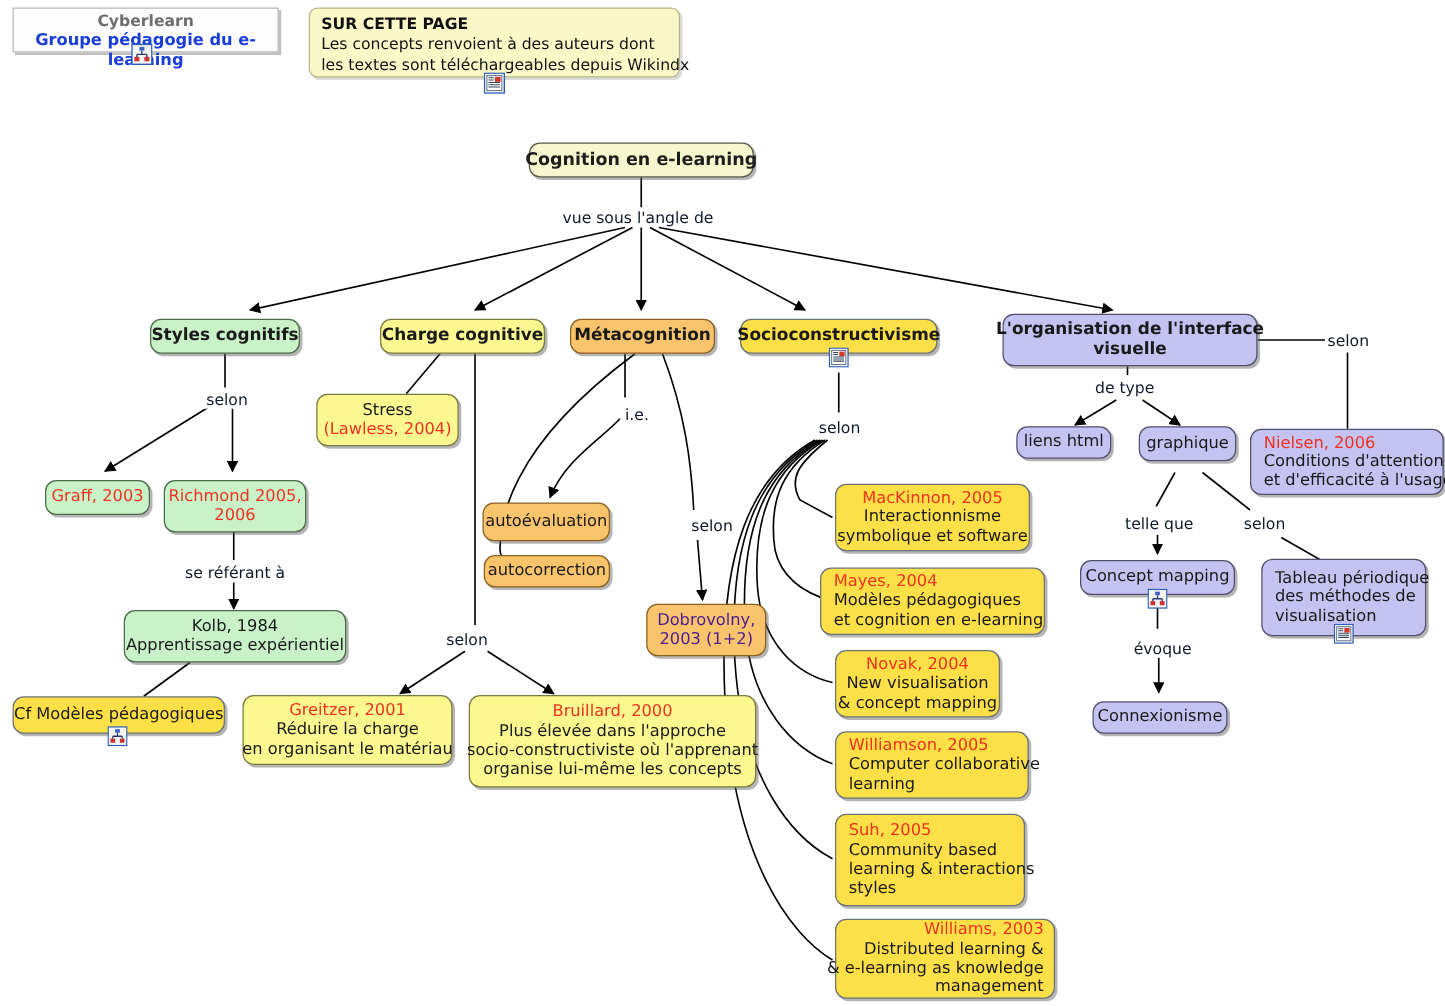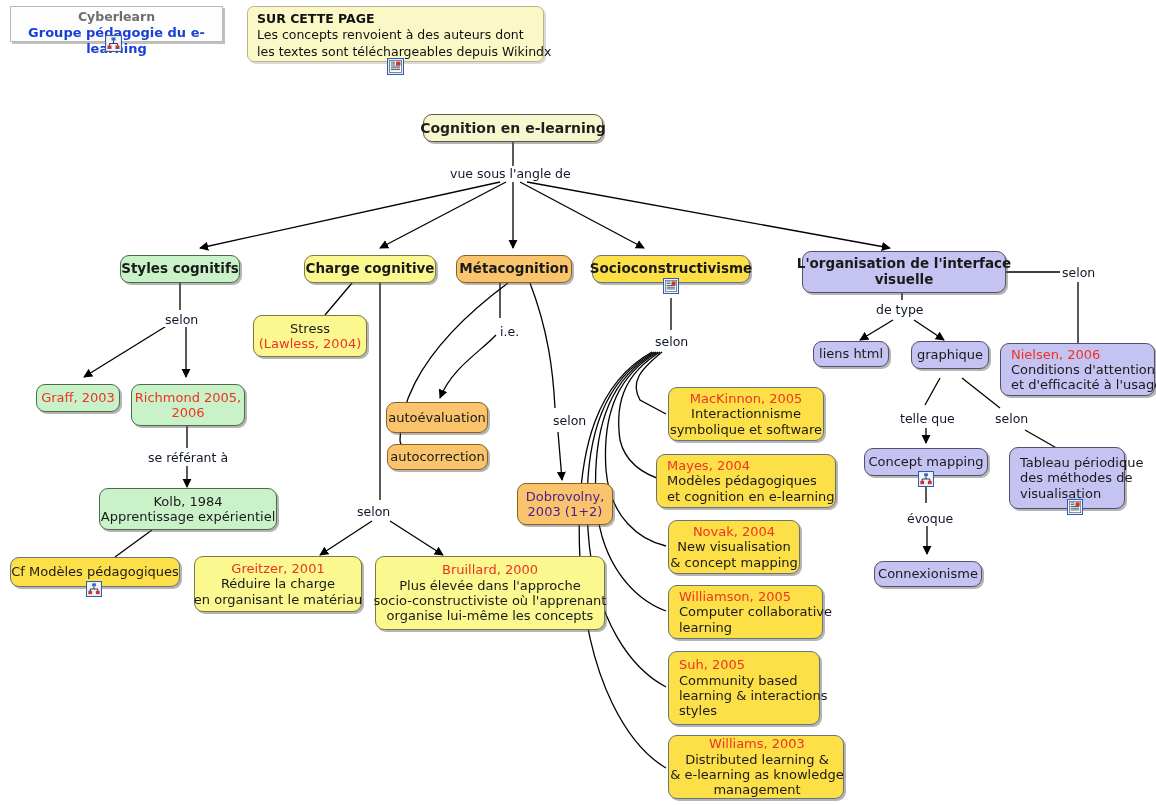--- a/index.html
+++ b/index.html
@@ -323,21 +323,21 @@
     <span class="ln">learning</span>
   </div>
 
   <div class="node n-grey" style="left:668px; top:651px; width:152px; height:74px; align-items:flex-start; text-align:left; padding-left:10px;">
     <span class="ln ref">Suh, 2005</span>
     <span class="ln">Community based</span>
     <span class="ln">learning &amp; interactions</span>
     <span class="ln">styles</span>
   </div>
 
-  <div class="node n-grey" style="left:668px; top:735px; width:176px; height:64px; align-items:center; text-align:left; padding-left:10px;">
+  <div class="node n-grey" style="left:668px; top:735px; width:176px; height:64px; align-items:flex-end; text-align:left; padding-left:10px;">
     <span class="ln ref">Williams, 2003</span>
     <span class="ln">Distributed learning &amp;</span>
     <span class="ln">&amp; e-learning as knowledge</span>
     <span class="ln">management</span>
   </div>
 
   <div class="elabel" style="left:1060px; top:265px;">selon</div>
   <div class="elabel" style="left:874px; top:302px;">de type</div>
 
   <div class="node n-purple" style="left:813px; top:341px; width:76px; height:26px;">
@@ -363,21 +363,21 @@
   <span class="icon-wrap" style="left:918px; top:471px;">
     <svg width="16" height="16" viewBox="0 0 17 17">
       <rect x="0.5" y="0.5" width="16" height="16" fill="#f4f4f2" stroke="#2a5fb8" stroke-width="1.2"></rect>
       <rect x="6.5" y="2.5" width="4" height="3" fill="#3a63c0"></rect>
       <rect x="2.5" y="10.5" width="4" height="3.5" fill="#c33"></rect>
       <rect x="10.5" y="10.5" width="4" height="3.5" fill="#c33"></rect>
       <path d="M8.5 5.5 L8.5 8.5 M4.5 8.5 L12.5 8.5 M4.5 8.5 L4.5 10.5 M12.5 8.5 L12.5 10.5" stroke="#2a3a70" stroke-width="1.1" fill="none"></path>
     </svg>
   </span>
 
-  <div class="node n-purple" style="left:1009px; top:447px; width:116px; height:62px; align-items:flex-start; text-align:left; padding-left:10px;">
+  <div class="node n-purple" style="left:1009px; top:447px; width:132px; height:62px; align-items:flex-start; text-align:left; padding-left:10px;">
     <span class="ln">Tableau périodique</span>
     <span class="ln">des méthodes de</span>
     <span class="ln">visualisation</span>
   </div>
   <span class="icon-wrap" style="left:1067px; top:499px;">
     <svg width="16" height="16" viewBox="0 0 17 17">
       <rect x="0.5" y="0.5" width="16" height="16" fill="#fcfcf8" stroke="#2a5fb8" stroke-width="1.2"></rect>
       <rect x="2.5" y="2.5" width="12" height="12" fill="#ffffff" stroke="#5a6a80" stroke-width="0.8"></rect>
       <rect x="9" y="3.5" width="4.5" height="4" fill="#d03a2a"></rect>
       <path d="M3.8 4.2 H8 M3.8 6 H8 M3.8 8 H13 M3.8 9.8 H13 M3.8 11.6 H13" stroke="#33465e" stroke-width="0.9"></path>

